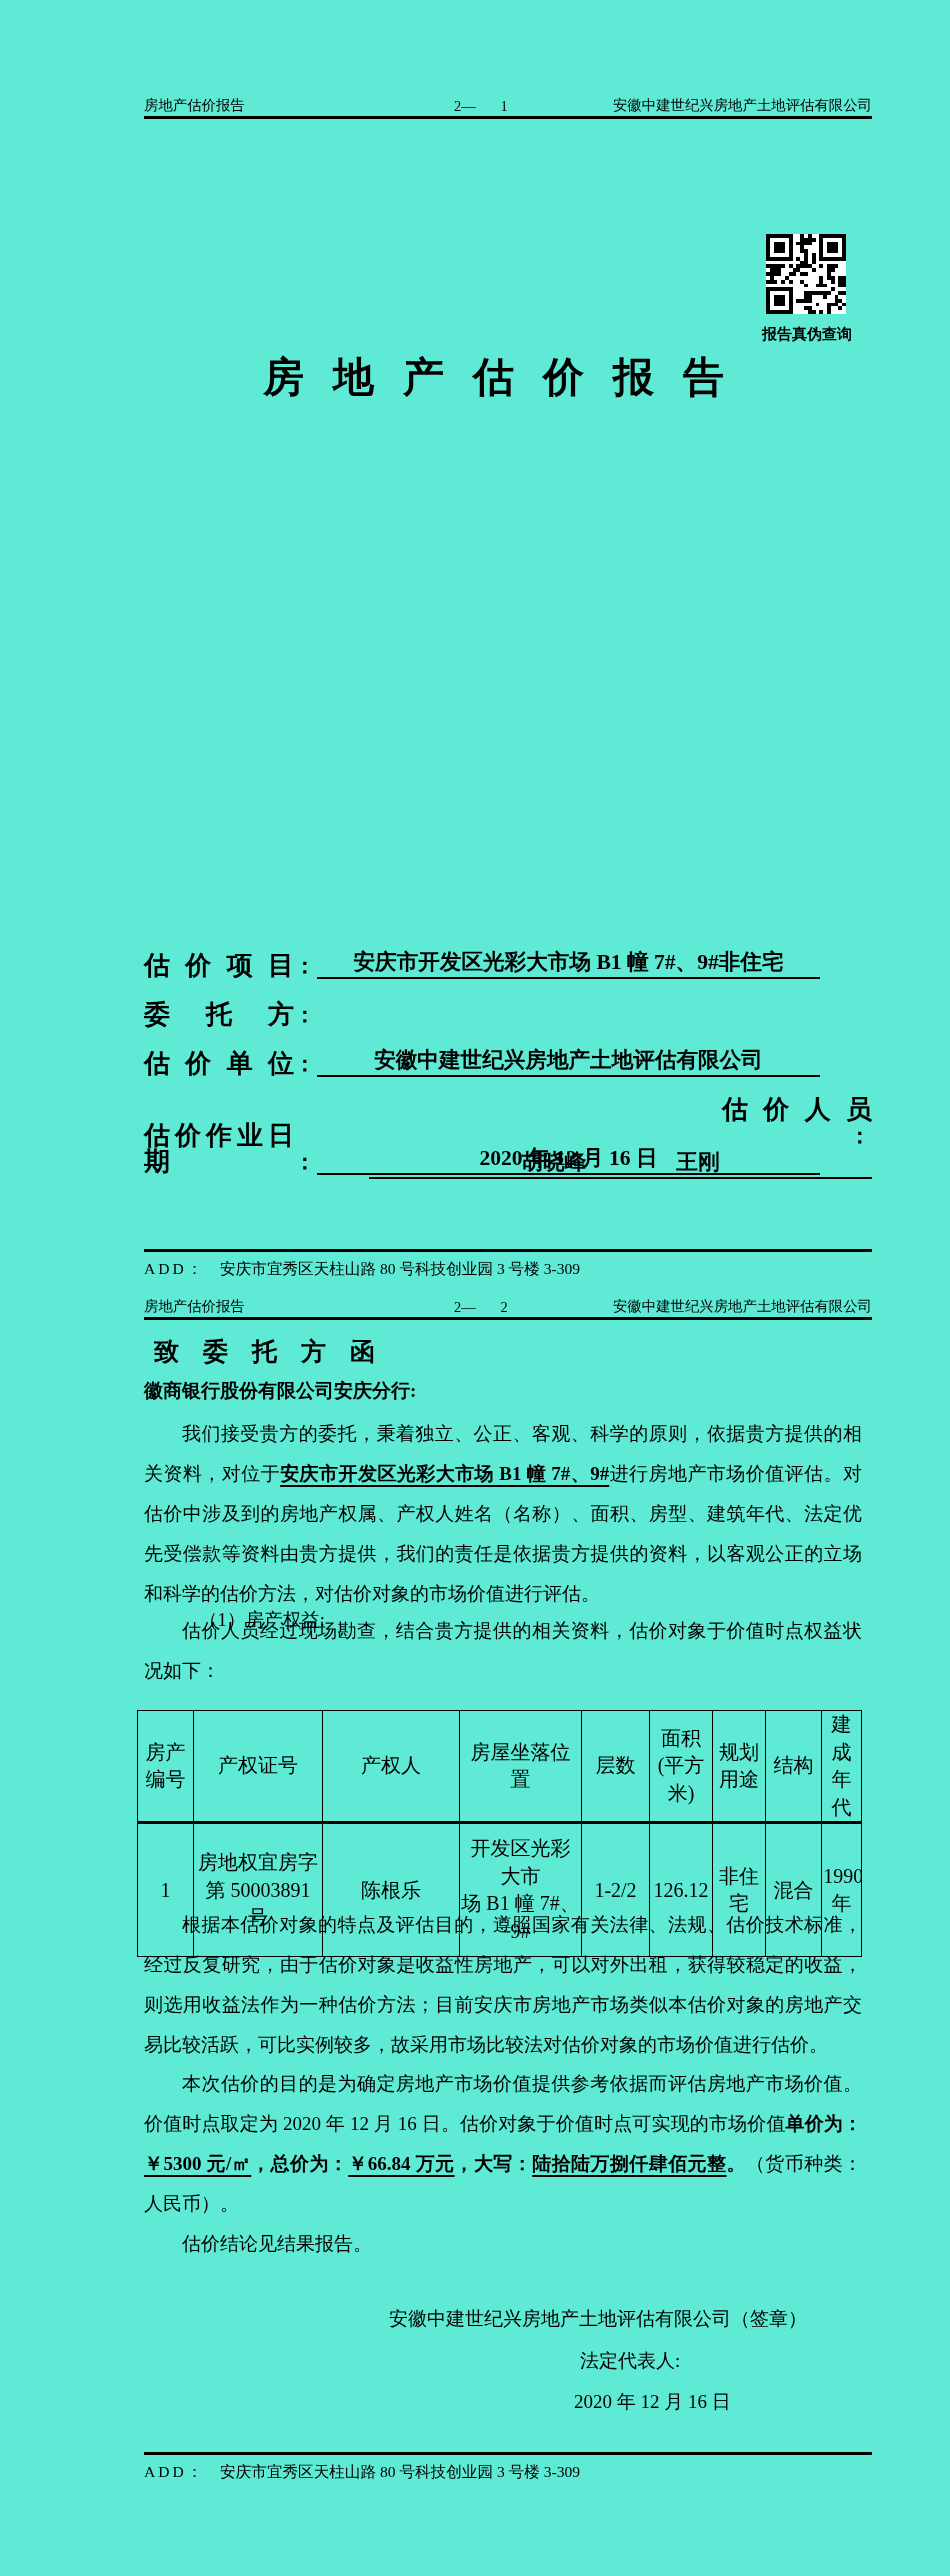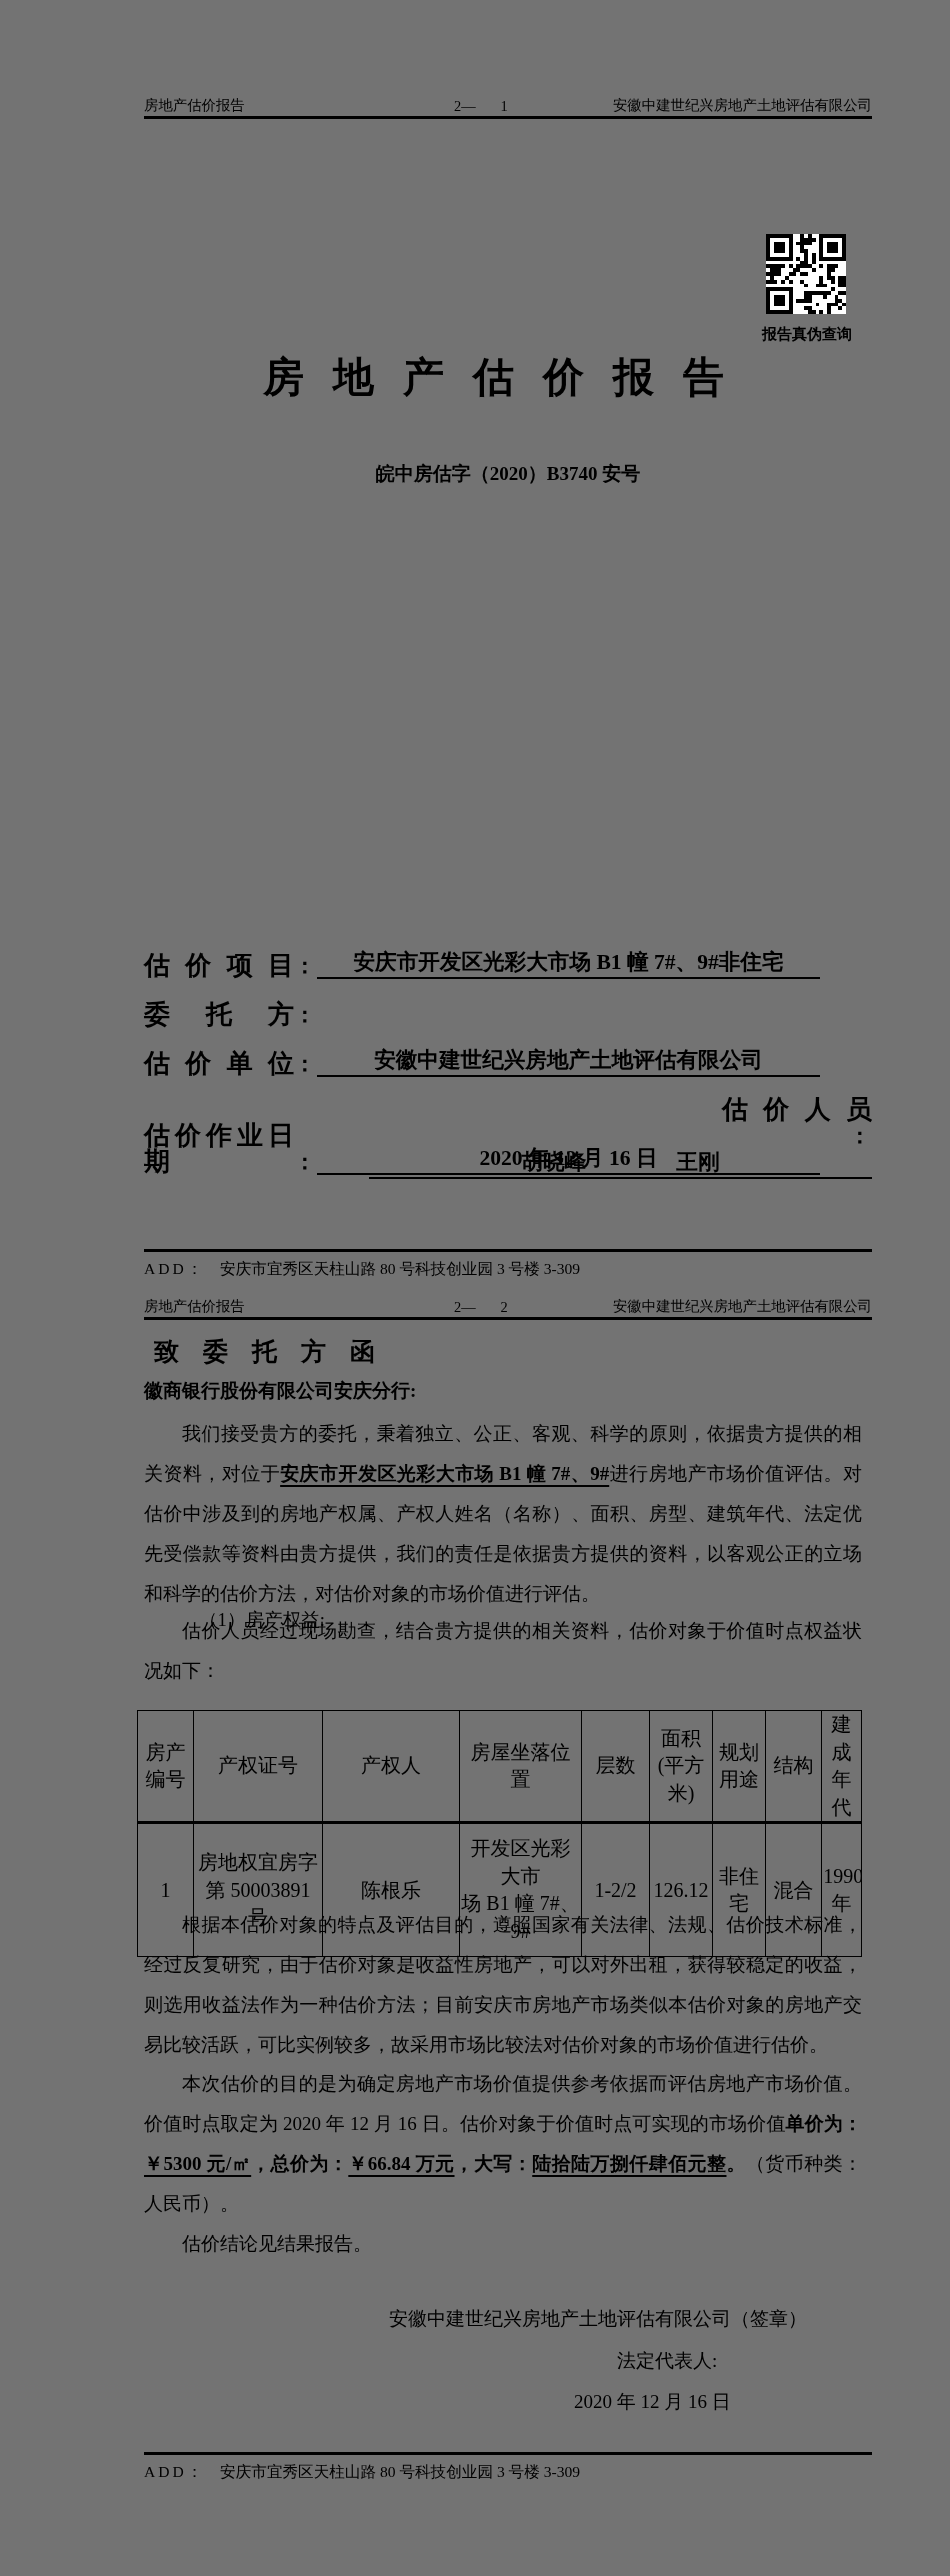--- a/index.html
+++ b/index.html
@@ -1,16 +1,16 @@
 <!DOCTYPE html>
 <html style="font-size:9.6px"><head>
 <meta charset="utf-8">
 <style>
   html,body{margin:0;padding:0;background:#fff;}
-  #canvas{position:relative;width:951px;height:2576px;background:#737373;overflow:hidden;
+  #canvas{position:relative;width:951px;height:2576px;background:#5eead4;overflow:hidden;
           font-family:"Liberation Serif","DejaVu Serif",serif;color:#000;}
   .abs{position:absolute;}
 
   
   .runhead{left:144px;width:728px;height:21.6px;border-bottom:3px solid #000;
            display:flex;align-items:flex-end;padding-bottom:1.8px;font-size:14.4px;}
   .runhead .mid{position:absolute;left:310px;bottom:1.8px;display:flex;gap:25px;}
   .runhead .rgt{position:absolute;right:0;bottom:1.8px;}
   .runfoot{left:144px;width:728px;border-top:3px solid #000;padding-top:7.2px;font-size:15.6px;}
   .runfoot .addr-label{letter-spacing:3px;}
@@ -183,21 +183,20 @@
         <rect x="19" y="19" width="1" height="1" fill="#000"></rect>
         <rect x="11" y="20" width="1" height="1" fill="#000"></rect>
         <rect x="12" y="20" width="1" height="1" fill="#000"></rect>
         <rect x="14" y="20" width="1" height="1" fill="#000"></rect>
         <rect x="16" y="20" width="1" height="1" fill="#000"></rect>
       </svg>
   </div>
   <div class="abs qrcap">报告真伪查询</div>
 
   <div class="abs doc-title">房地产估价报告</div>
-  <div class="abs doc-no">皖中房估字（2020）B3740 安号</div>
 
   <div class="abs frow" style="top:950px;">
     <span class="flabel">估价项目</span>
       <span class="fcolon">：</span>
     <span class="fline">
         <span>安庆市开发区光彩大市场 B1 幢 7#、9#非住宅</span>
       </span>
   </div>
   <div class="abs frow" style="top:999px;">
     <span class="flabel">委托方</span>
@@ -298,21 +297,21 @@
 
   <div class="abs para indent" style="top:1905px;">根据本估价对象的特点及评估目的，遵照国家有关法律、法规、估价技术标准，经过反复研究，由于估价对象是收益性房地产，可以对外出租，获得较稳定的收益，则选用收益法作为一种估价方法；目前安庆市房地产市场类似本估价对象的房地产交易比较活跃，可比实例较多，故采用市场比较法对估价对象的市场价值进行估价。</div>
 
   <div class="abs para indent" style="top:2064px;">
     <span>本次估价的目的是为确定房地产市场价值提供参考依据而评估房地产市场价值。价值时点取定为 2020 年 12 月 16 日。估价对象于价值时点可实现的市场价值</span><span class="b">单价为：</span><span class="bu">￥5300 元/㎡</span><span class="b">，总价为：</span><span class="bu">￥66.84 万元</span><span class="b">，大写：</span><span class="bu">陆拾陆万捌仟肆佰元整</span><span class="b">。</span><span>（货币种类：人民币）。</span>
   </div>
 
   <div class="abs para indent" style="top:2224px;">估价结论见结果报告。</div>
 
   <div class="abs sig" style="top:2306px;left:389px;">安徽中建世纪兴房地产土地评估有限公司（签章）</div>
-  <div class="abs sig" style="top:2348px;left:617px;text-align:center;">法定代表人:</div>
+  <div class="abs sig" style="top:2348px;left:580px;text-align:center;">法定代表人:</div>
   <div class="abs sig" style="top:2389px;left:574px;">2020 年 12 月 16 日</div>
 
   <div class="abs runfoot" style="top:2452px;">
     <span class="addr-label">ADD：</span>
     <span class="addr-text">安庆市宜秀区天柱山路 80 号科技创业园 3 号楼 3-309</span>
   </div>
 
 </div>
 
 

